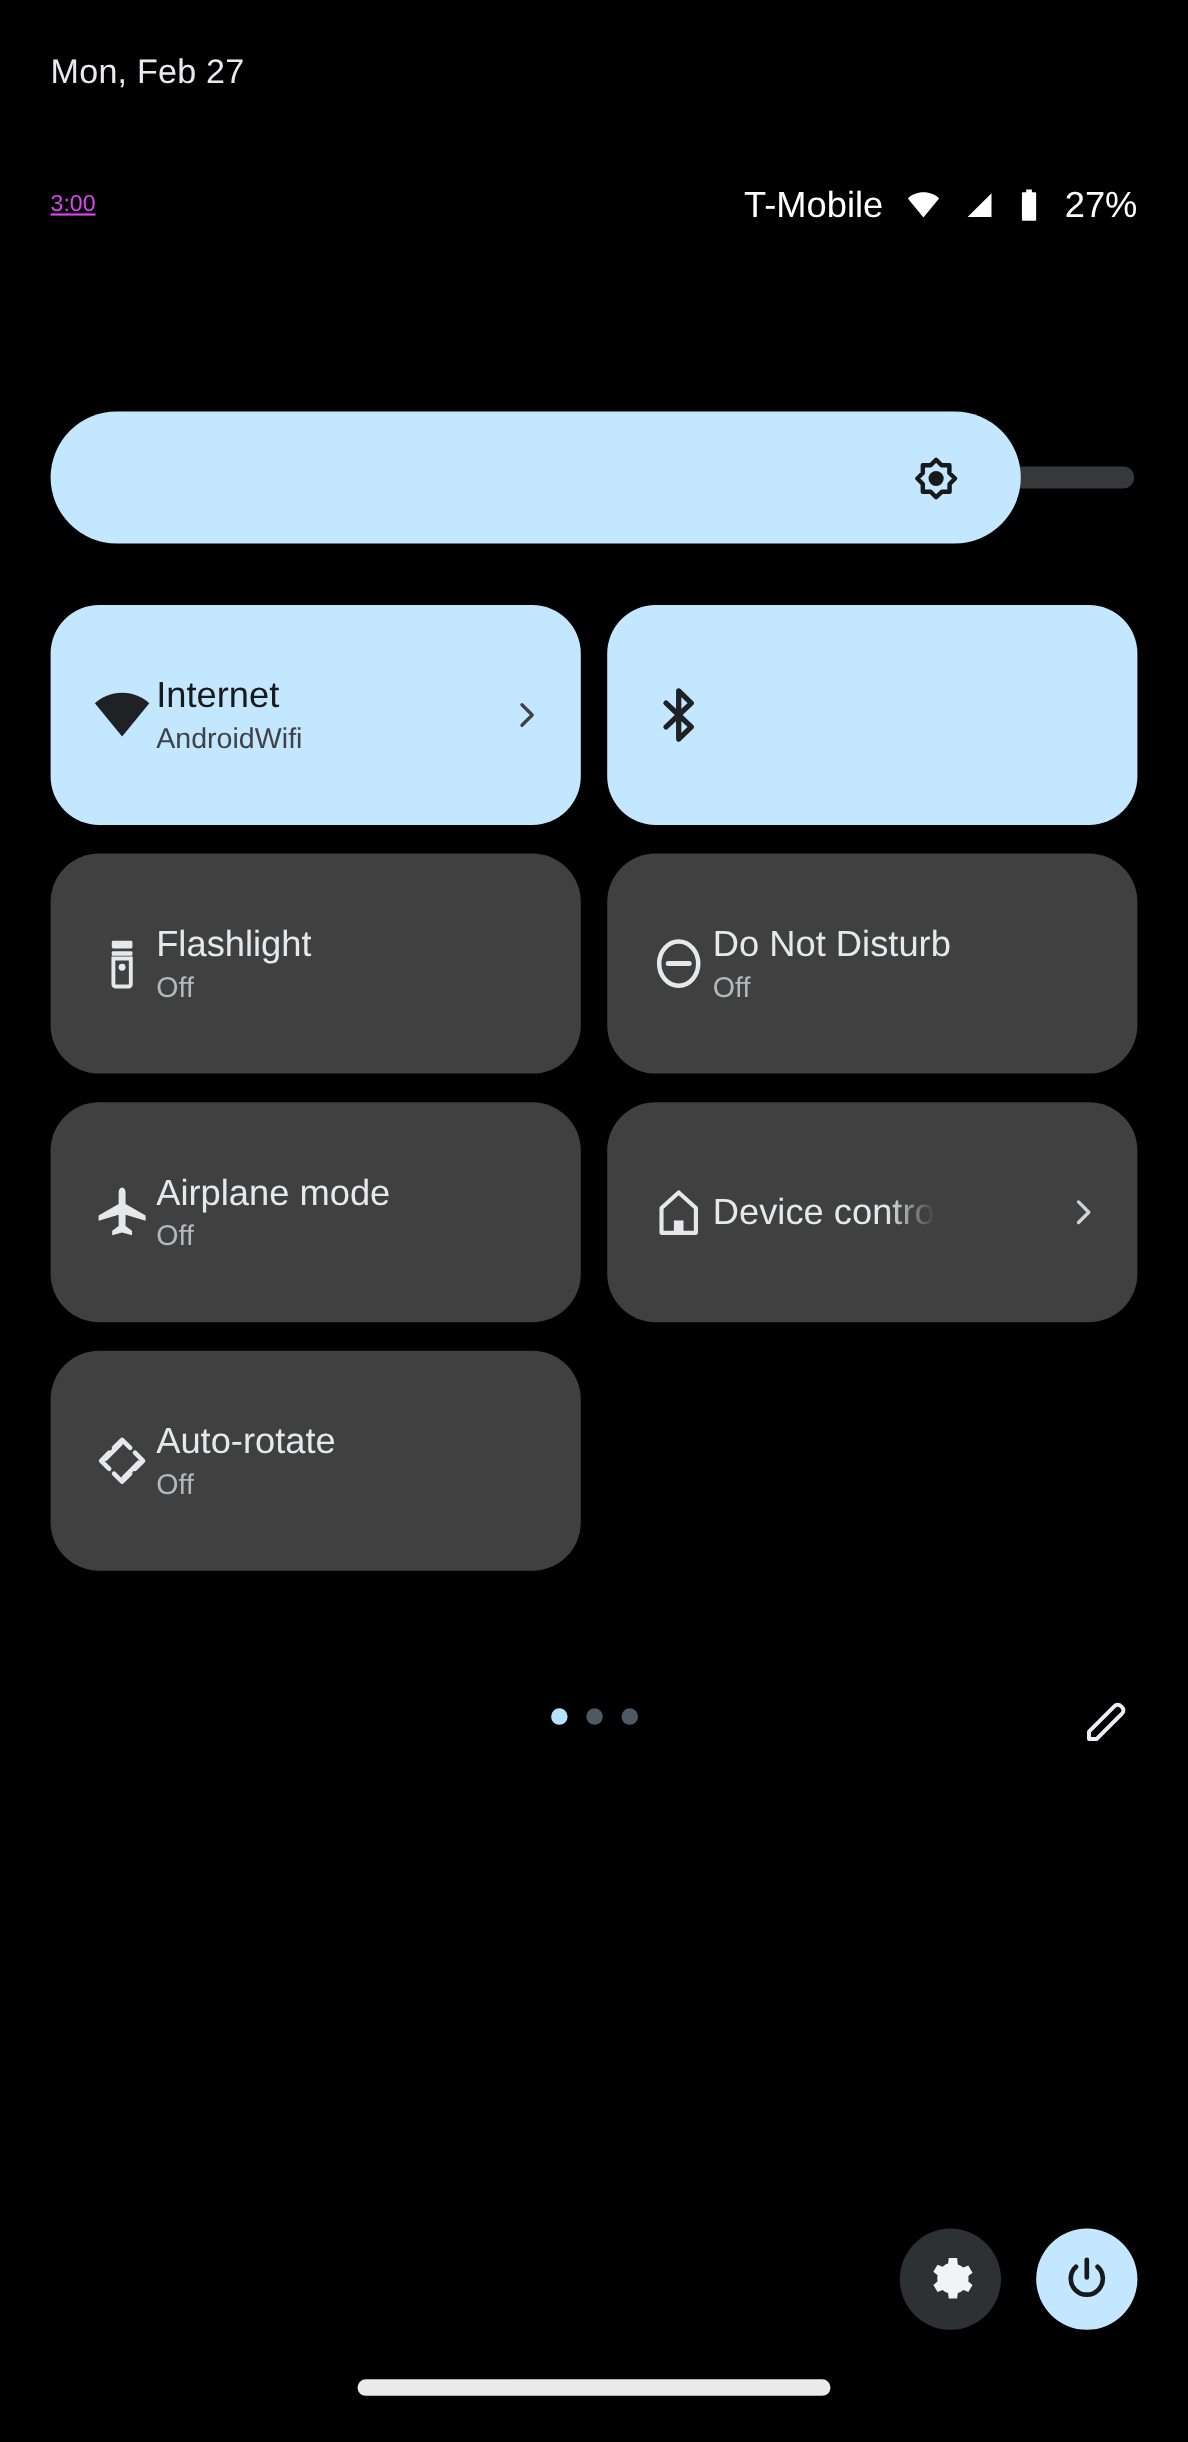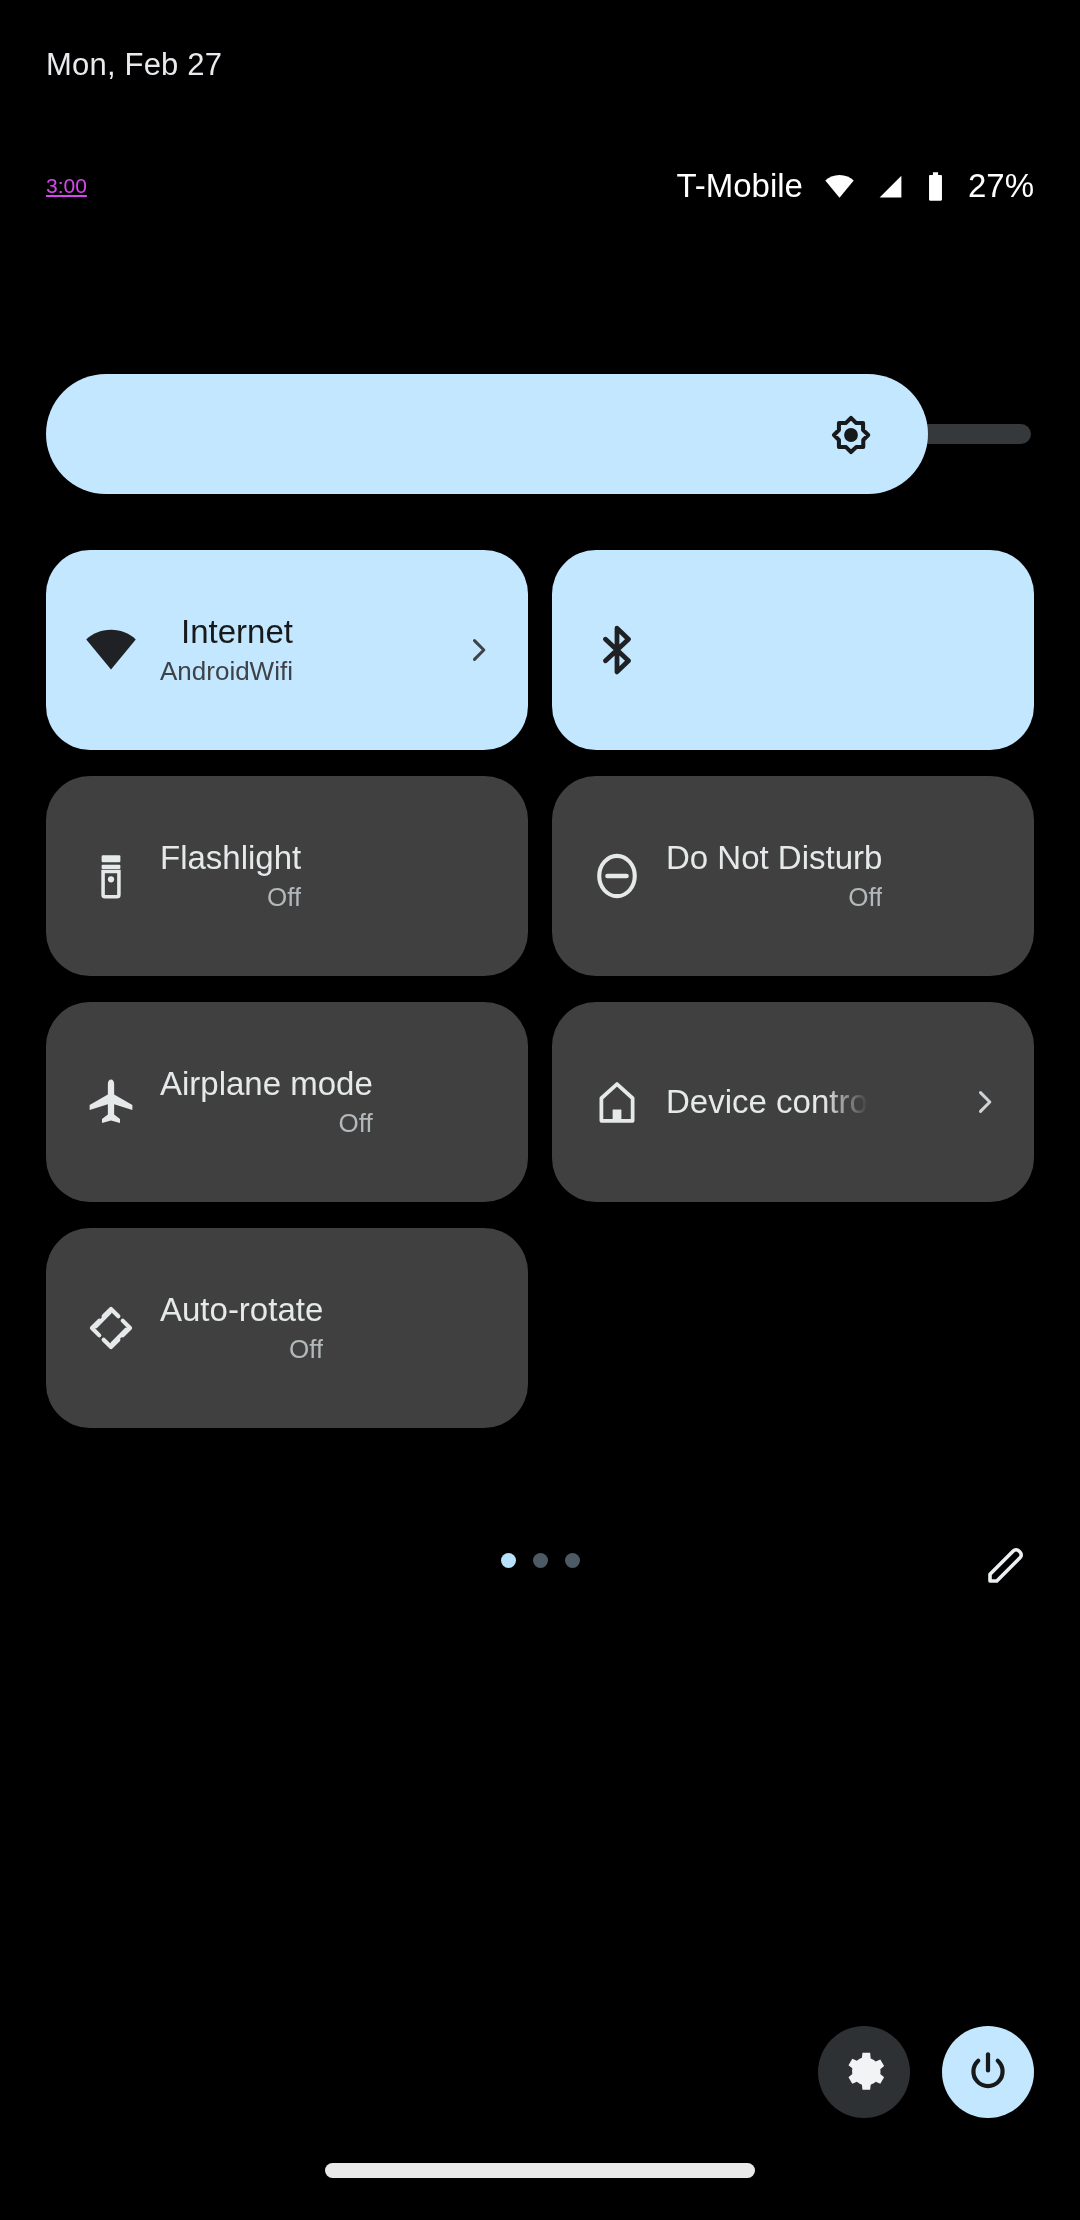--- a/index.html
+++ b/index.html
@@ -49,21 +49,21 @@
     display:grid; grid-template-columns:482px 482px; gap:26px 24px;
   }
   .tile {
     position:relative; height:200px; border-radius:44px;
     background:#404040; display:flex; align-items:center;
     padding:0 0 0 34px; overflow:hidden;
   }
   .tile.active { background:#c2e7ff; }
   .tile-ico { width:62px; min-width:62px; display:flex; align-items:center; justify-content:center; }
   .tile-ico svg { display:block; }
-  .tile-text { margin-left:18px; display:flex; flex-direction:column; justify-content:center; overflow:hidden;align-items:flex-end; }
+  .tile-text { display:flex; flex-direction:column; justify-content:center; overflow:hidden; }
   .tile-title { font-size:33px; color:#e6e9ea; line-height:1.22; white-space:nowrap; }
   .tile-sub { font-size:26px; color:#b3b8bb; line-height:1.22; white-space:nowrap; margin-top:4px; }
   .tile.active .tile-title { color:#17191a; }
   .tile.active .tile-sub { color:#3f4347; }
   .tile.single .tile-text { justify-content:center; }
   .tile-chevron {
     position:absolute; right:36px; top:50%; transform:translateY(-50%);
     width:28px; height:28px;
   }
   .tile.truncate .tile-text {

